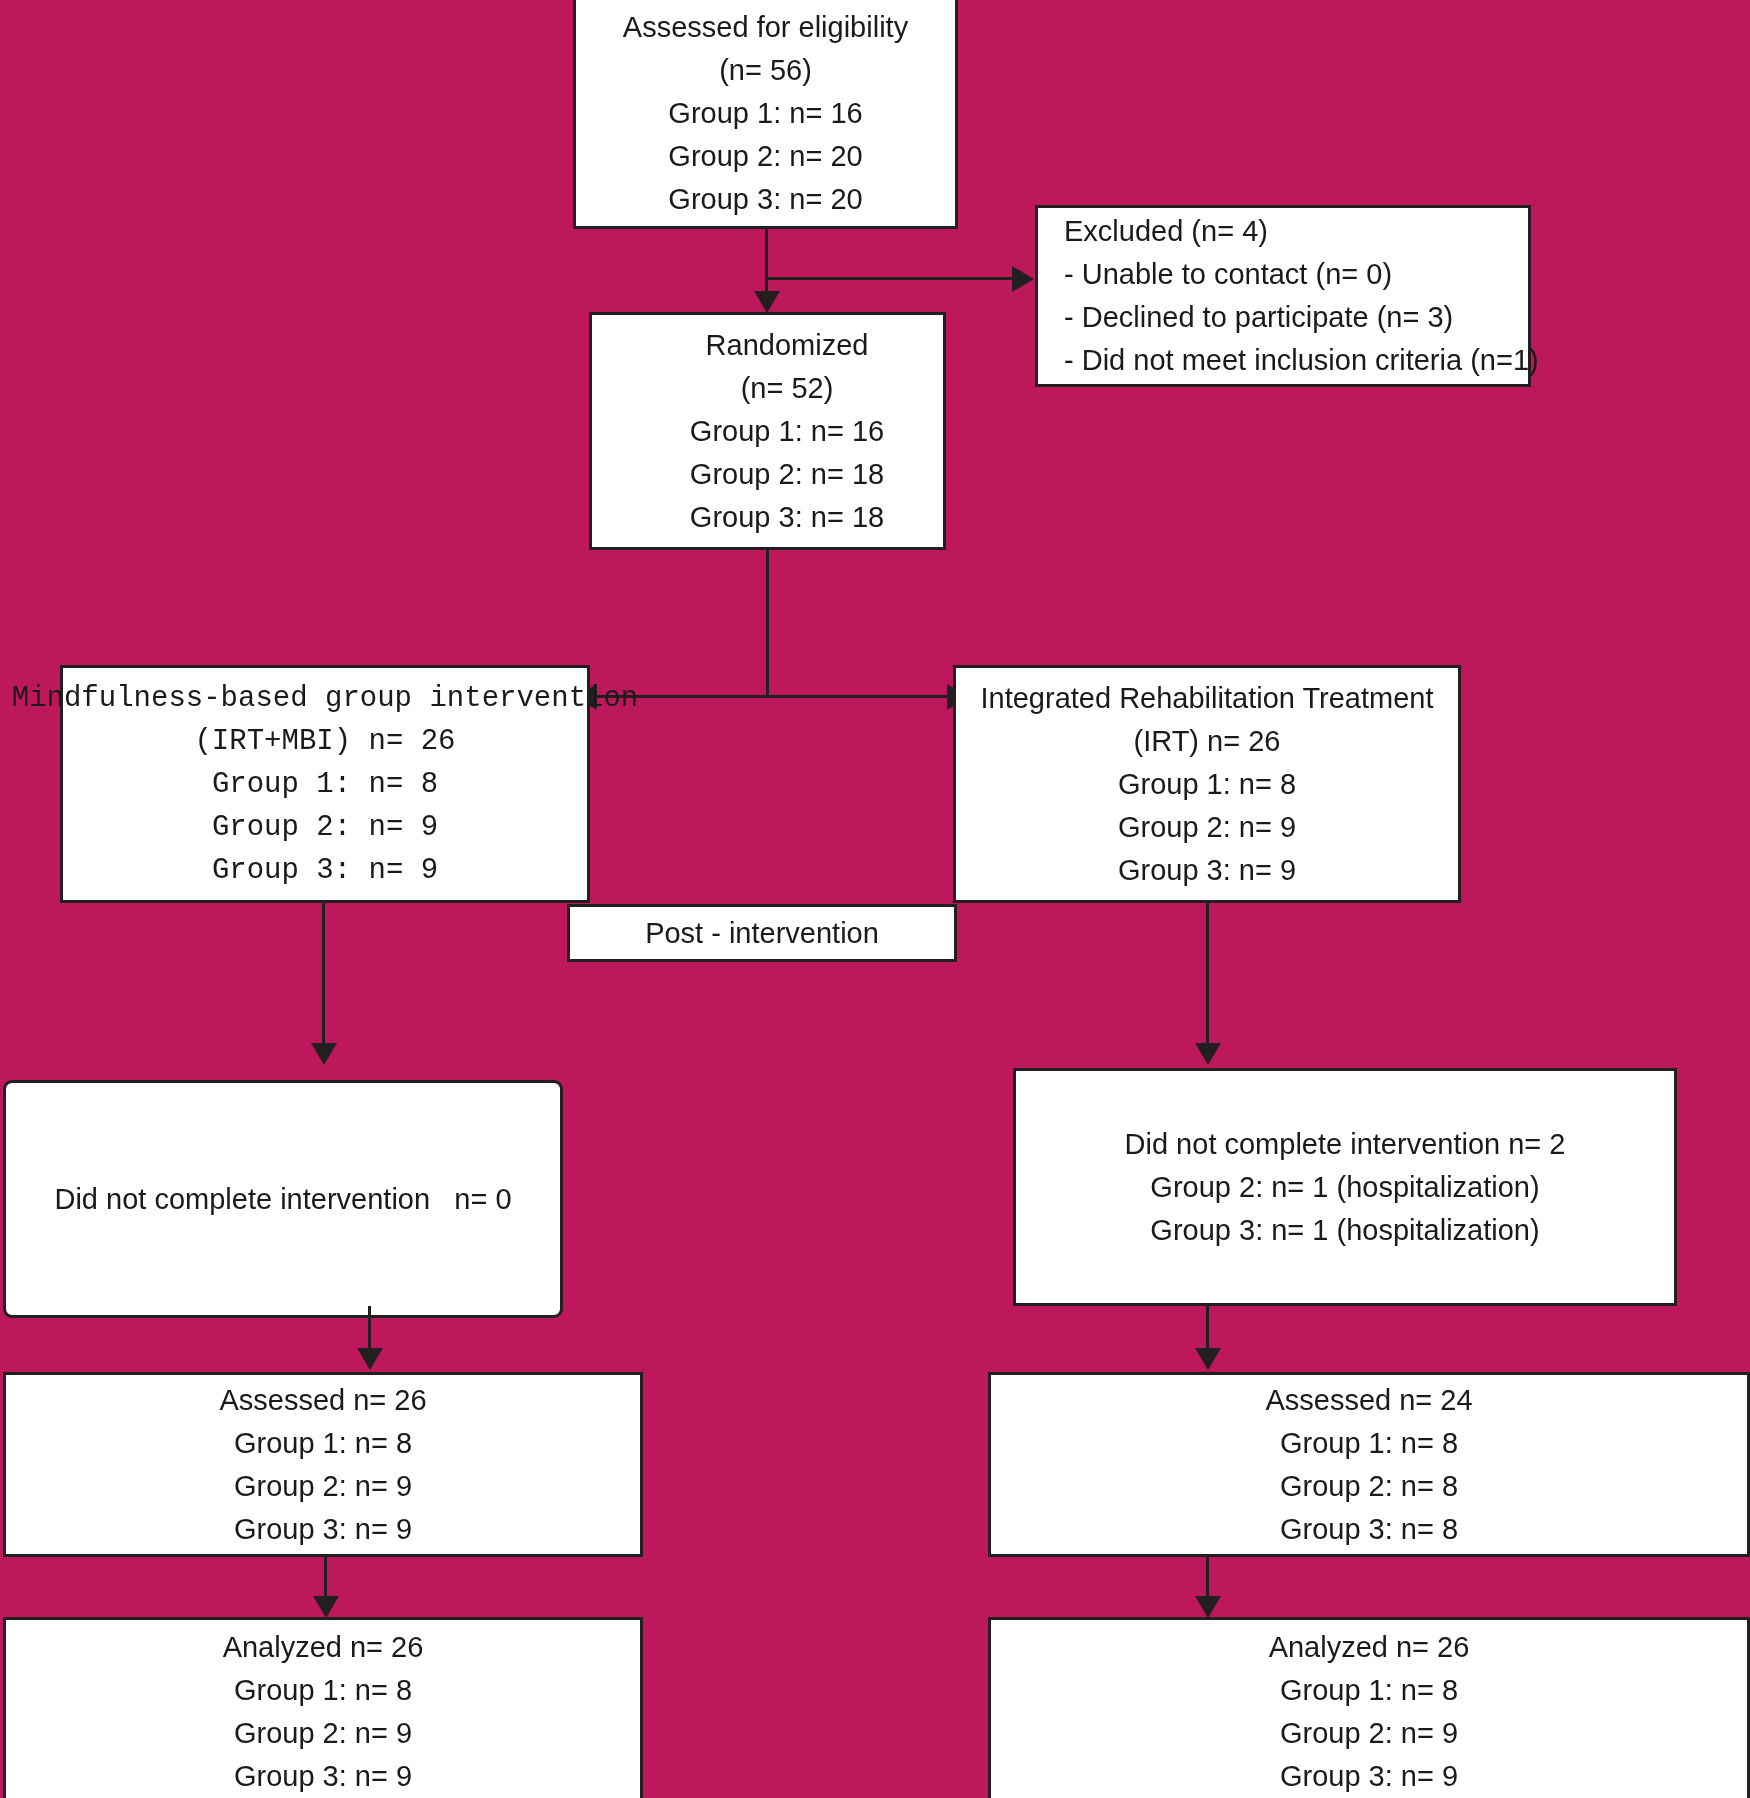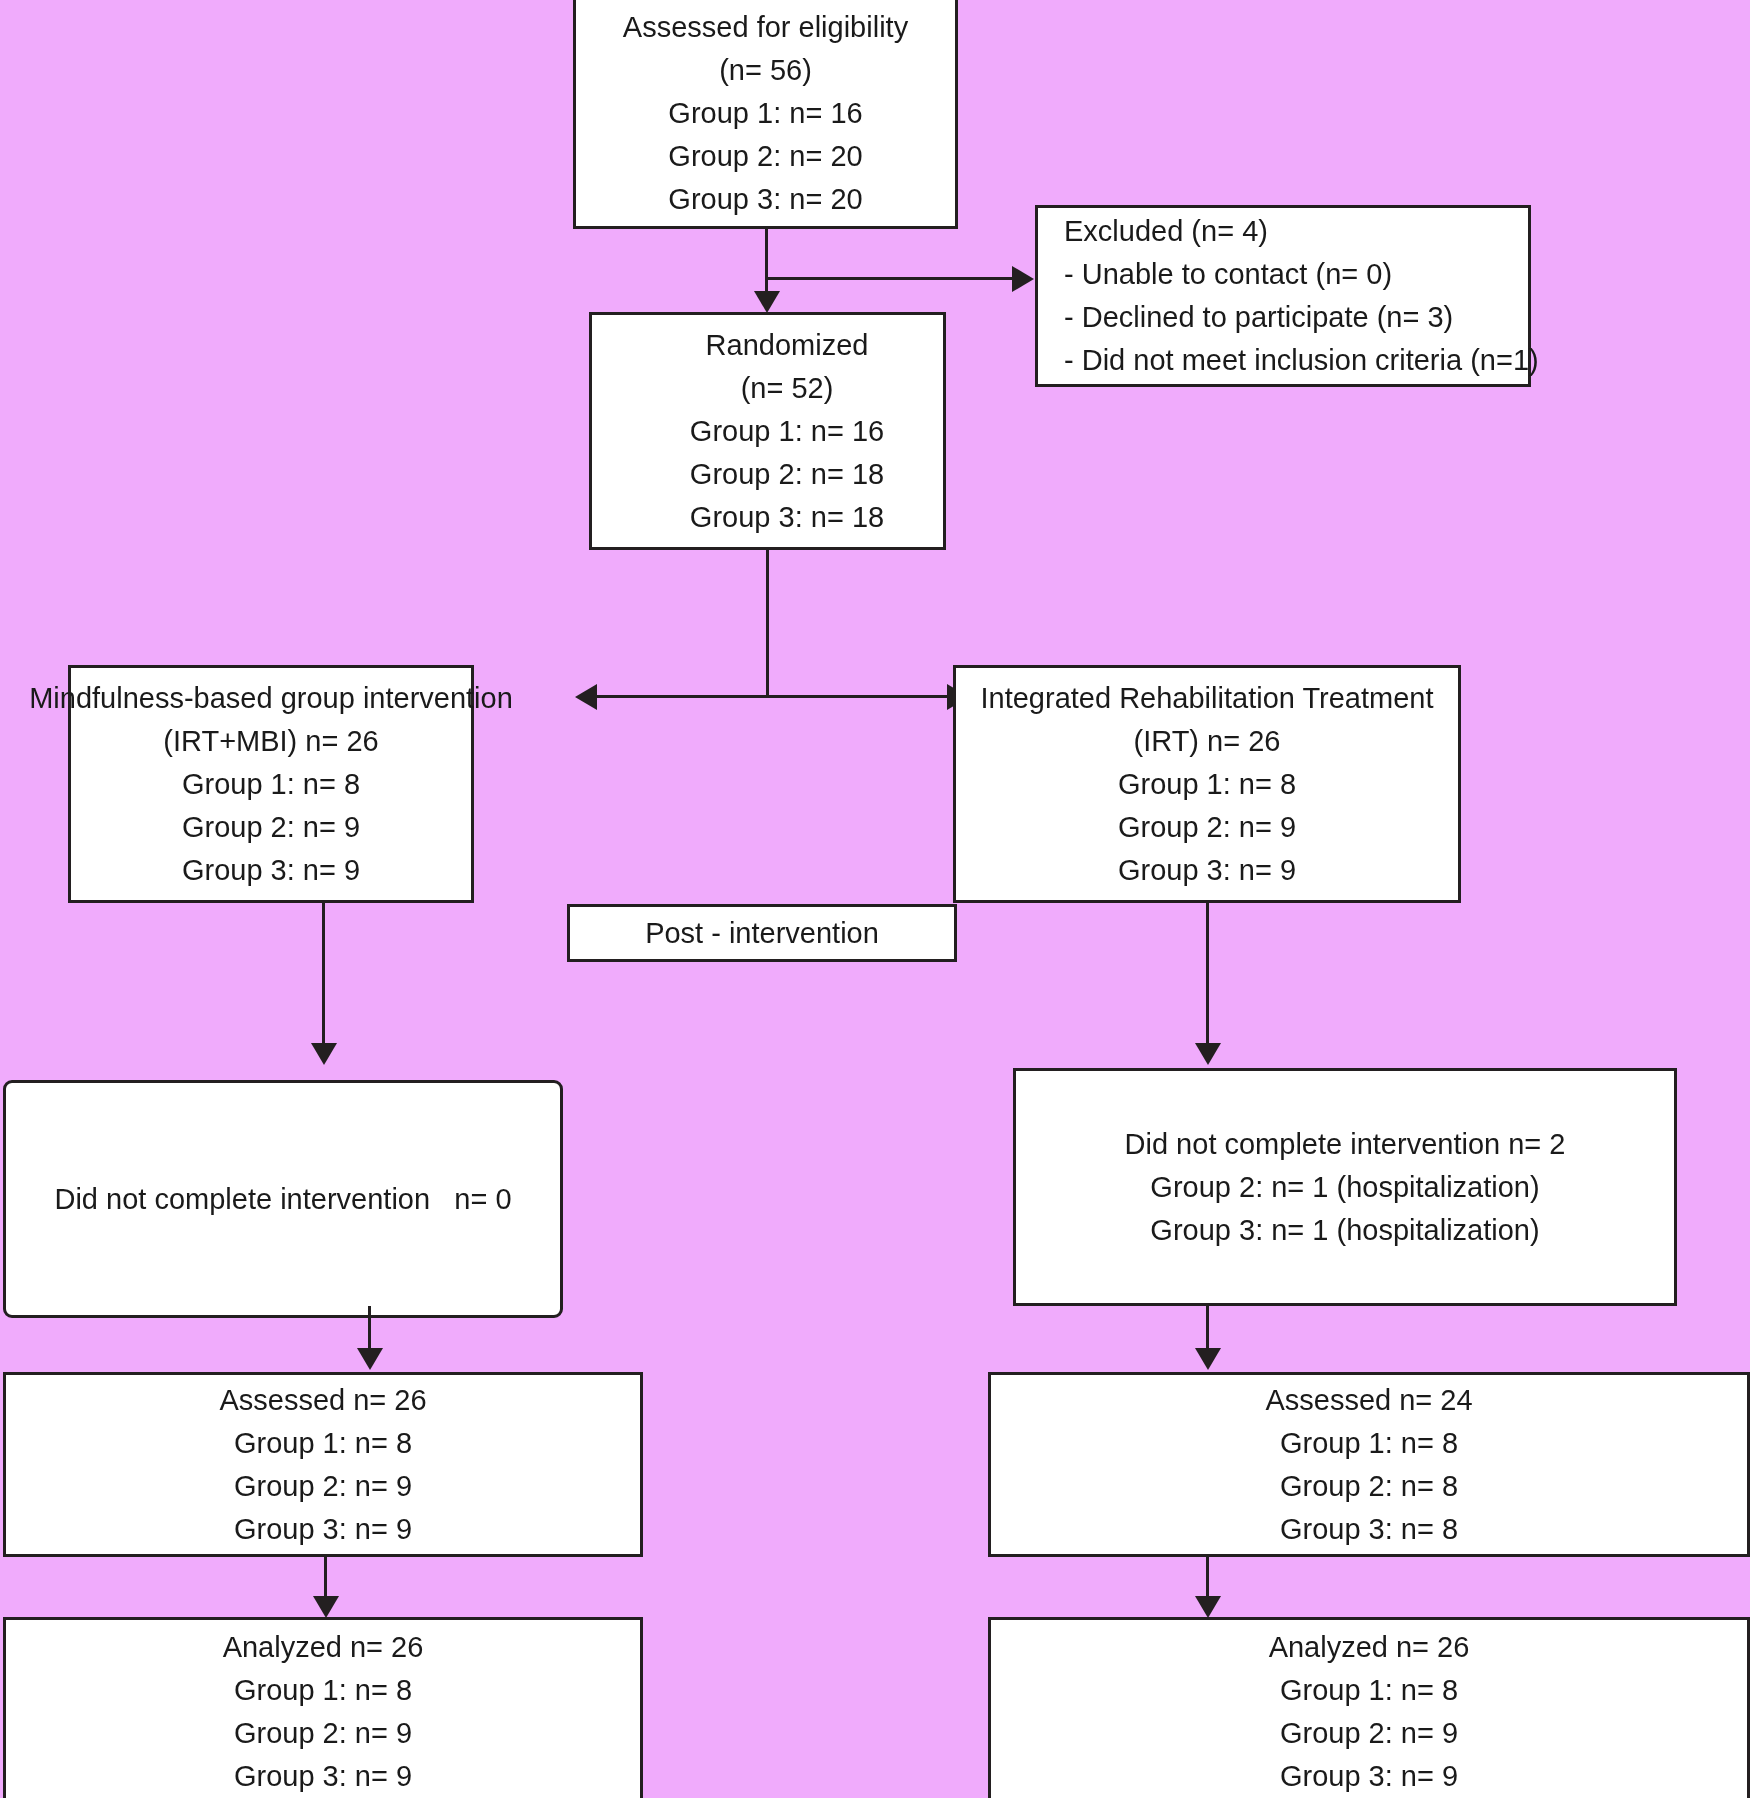--- a/index.html
+++ b/index.html
@@ -4,21 +4,21 @@
 <style>
   html, body {
     margin: 0;
     padding: 0;
     background: #ffffff;
   }
   #canvas {
     position: relative;
     width: 1750px;
     height: 1798px;
-    background: #f0abfc;
+    background: #be185d;
     font-family: "Liberation Sans", sans-serif;
     color: #1a1a1a;
     overflow: hidden;
   }
   .box {
     position: absolute;
     box-sizing: border-box;
     border: 3px solid #231f20;
     background: #ffffff;
     display: flex;
@@ -104,21 +104,21 @@
     <div class="line">Group 2: n= 18</div>
     <div class="line">Group 3: n= 18</div>
   </div>
 
   <div class="vline" style="left:766px; top:550px; height:148px;"></div>
   <div class="hline" style="left:597px; top:695px; width:172px;"></div>
   <div class="hline" style="left:766px; top:695px; width:183px;"></div>
   <div class="arrow-left" style="left:575px; top:684px;"></div>
   <div class="arrow-right" style="left:947px; top:684px;"></div>
 
-  <div class="box" style="left:68px; top:665px; width:406px; height:238px;">
+  <div class="box" style="left:60px; top:665px; width:530px; height:238px;font-family:Liberation Mono, monospace;">
     <div class="line">Mindfulness-based group intervention</div>
     <div class="line">(IRT+MBI) n= 26</div>
     <div class="line">Group 1: n= 8</div>
     <div class="line">Group 2: n= 9</div>
     <div class="line">Group 3: n= 9</div>
   </div>
 
   <div class="box" style="left:953px; top:665px; width:508px; height:238px;">
     <div class="line">Integrated Rehabilitation Treatment</div>
     <div class="line">(IRT) n= 26</div>

